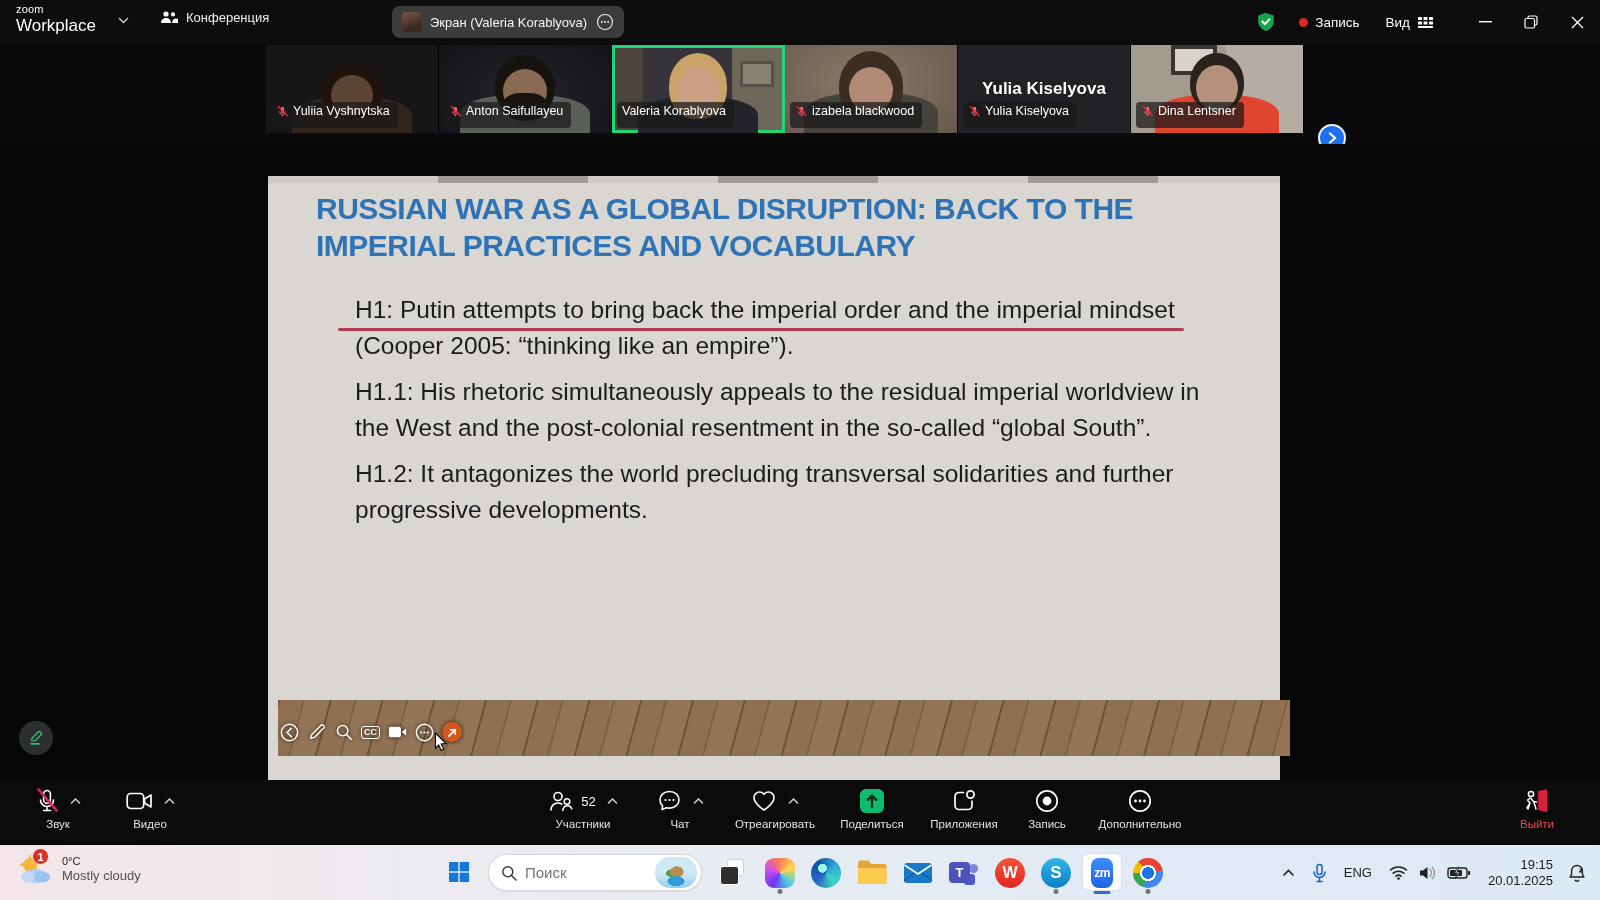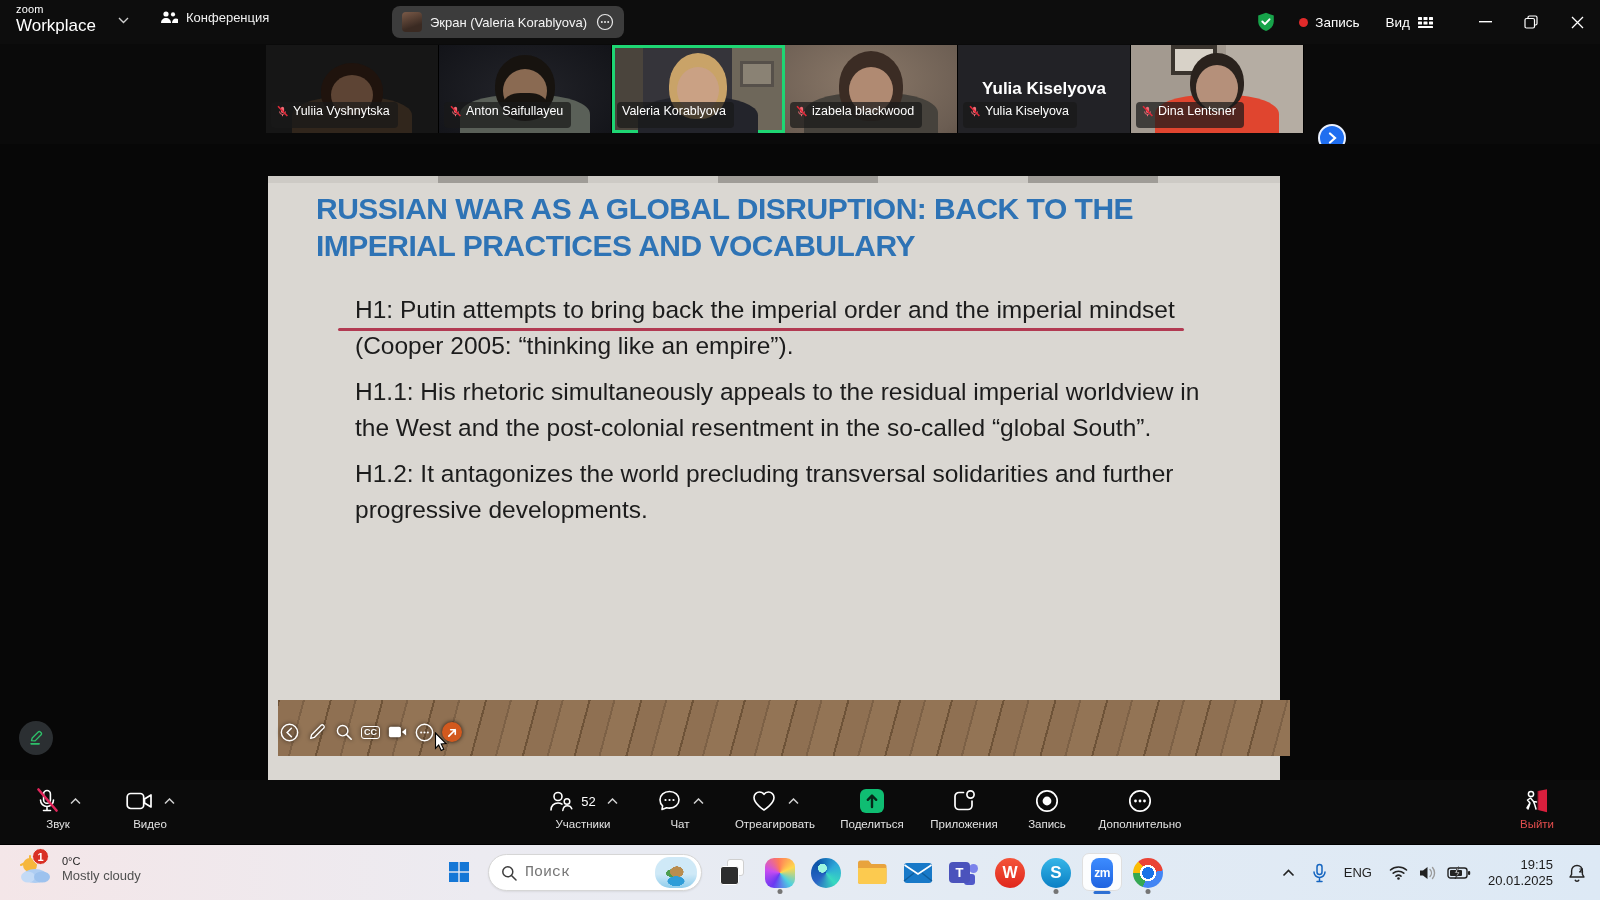--- a/index.html
+++ b/index.html
@@ -67,21 +67,21 @@
   
   .taskbar { position:absolute; left:0; top:845px; width:1600px; height:55px;
     background:linear-gradient(90deg,#f4e6e8 0%,#ecebf1 30%,#e3ebf4 60%,#dde9f5 100%); }
   .weather { position:absolute; left:18px; top:7px; display:flex; align-items:center; gap:8px; }
   .wicon { position:relative; width:36px; height:34px; }
   .wbadge { position:absolute; left:14px; top:-4px; min-width:17px; height:17px; border-radius:50%; background:#d93025; color:#fff; font-size:11px; font-weight:700; display:flex; align-items:center; justify-content:center; border:1.5px solid #f6efef; }
   .wtxt .t1 { font-size:11px; color:#1f1f1f; }
   .wtxt .t2 { font-size:13px; color:#4f4f4f; margin-top:1px; }
   .startbtn { position:absolute; left:445px; top:13px; width:28px; height:28px; display:flex; align-items:center; justify-content:center; }
   .searchpill { position:absolute; left:488px; top:9px; width:214px; height:37px; border-radius:19px; background:#fff; border:1px solid #d6d6d6; display:flex; align-items:center; padding:0 4px 0 12px; gap:8px; box-shadow:0 1px 2px rgba(0,0,0,.08); }
-  .searchpill input { border:none; outline:none; flex:1; font-size:15px; color:#3c3c3c; background:transparent; font-family:Liberation Mono, monospace; min-width:0; }
+  .searchpill input { border:none; outline:none; flex:1; font-size:15px; color:#3c3c3c; background:transparent; font-family:Liberation Sans, sans-serif; min-width:0; }
   .island { width:42px; height:31px; border-radius:15px; flex:none;
     background:radial-gradient(ellipse 14px 8px at 50% 78%, #2f9dd8 0 60%, transparent 62%),
                radial-gradient(ellipse 11px 9px at 52% 48%, #b98d4f 0 60%, transparent 62%),
                radial-gradient(ellipse 8px 6px at 38% 52%, #4c9d4e 0 60%, transparent 62%),
                linear-gradient(#cfe9f7 55%, #8fcdec); }
   .apps { position:absolute; left:711px; top:6px; display:flex; }
   .appslot { position:relative; width:46px; height:44px; display:flex; align-items:center; justify-content:center; }
   .appslot .dot { position:absolute; bottom:1px; left:50%; transform:translateX(-50%); width:5px; height:5px; border-radius:50%; background:#757575; }
   .appslot.active { }
   .appslot.active .bgpill { position:absolute; inset:2px 3px 4px 3px; background:rgba(255,255,255,.88); border:1px solid #dfdfdf; border-radius:7px; }

